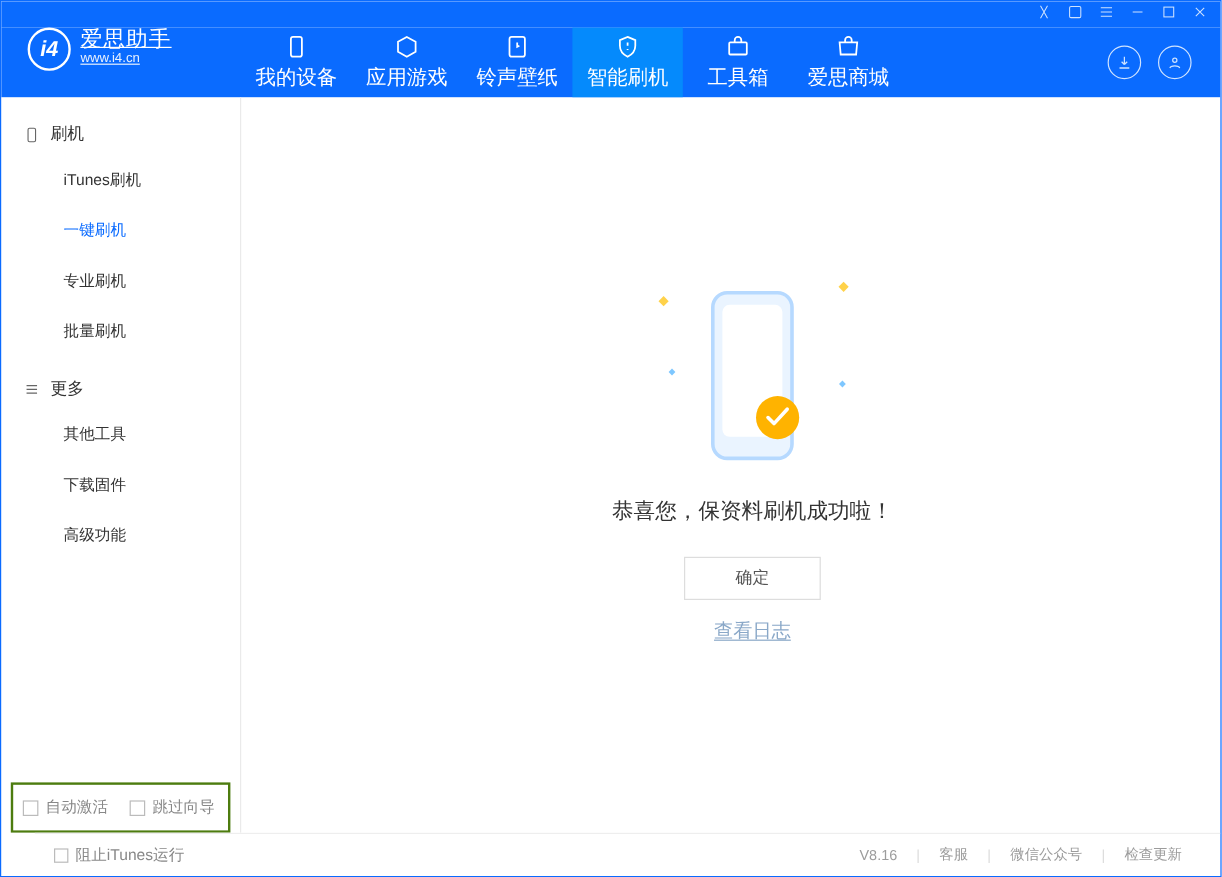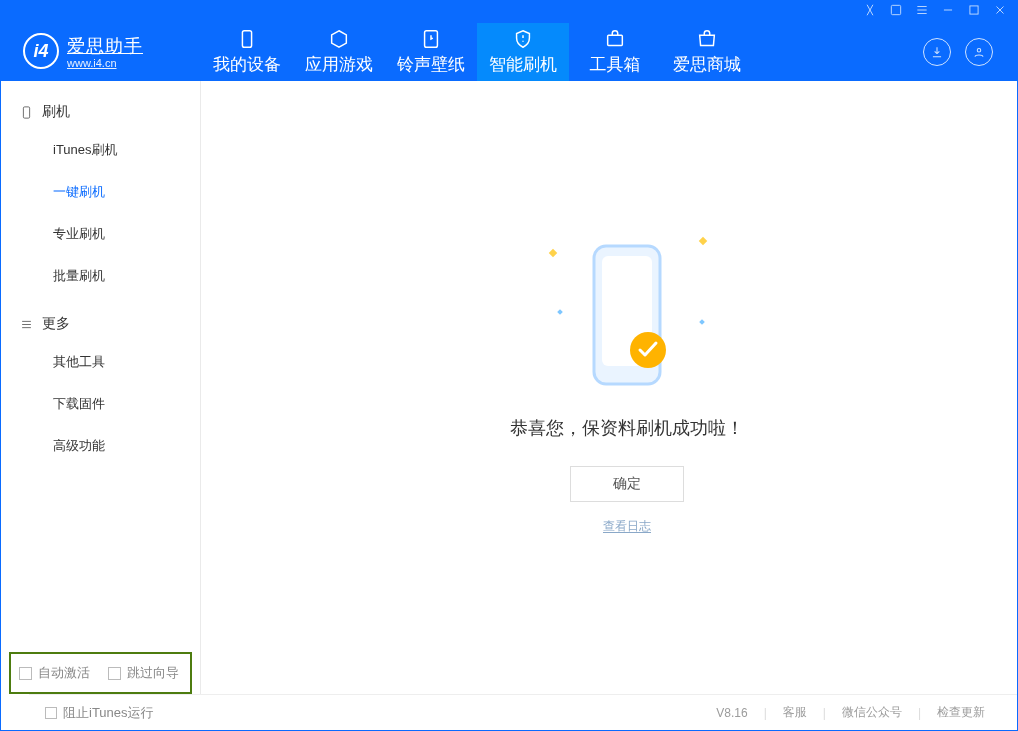--- a/index.html
+++ b/index.html
@@ -5,21 +5,21 @@
 * { margin: 0; padding: 0; box-sizing: border-box; font-family: "Microsoft YaHei", Arial, sans-serif; }
 body { background: #fff; width: 1018px; height: 731px; border: 1px solid #0a6bff; display: flex; flex-direction: column; overflow: hidden; }
 
 
 .winbar { height: 22px; background: #0a6bff; display: flex; justify-content: flex-end; align-items: center; padding-right: 10px; gap: 12px; }
 .winbar svg { width: 14px; height: 14px; stroke: #cfe3ff; fill: none; stroke-width: 1.5; }
 .winbar span { cursor: pointer; }
 
 
 .header { height: 58px; background: #0a6bff; color: #fff; display: flex; align-items: stretch; }
-.logo { display: flex; align-items: flex-end; padding: 0 20px 12px 22px; width: 200px; }
+.logo { display: flex; align-items: flex-start; padding: 0 20px 12px 22px; width: 200px; }
 .logo-icon { width: 36px; height: 36px; border: 2px solid #fff; border-radius: 50%; display: flex; align-items: center; justify-content: center; margin-right: 8px; font-weight: bold; font-size: 18px; font-style: italic; }
 .logo-text { line-height: 1.1; text-decoration: underline; }
 .logo-text .t1 { font-size: 18px; font-weight: 500; letter-spacing: 1px; }
 .logo-text .t2 { font-size: 11px; opacity: .9; }
 .navs { display: flex; flex: 1; }
 .nav-item { width: 92px; display: flex; flex-direction: column; align-items: center; justify-content: center; cursor: pointer; font-size: 17px; gap: 3px; }
 .nav-item.active { background: #058afc; }
 .nav-item svg { width: 22px; height: 22px; fill: none; stroke: #fff; stroke-width: 1.6; }
 .header-right { display: flex; align-items: center; gap: 14px; padding: 0 24px 0 0; margin-left: auto; }
 .header-right .circ { width: 28px; height: 28px; border: 1.5px solid #cfe3ff; border-radius: 50%; display: flex; align-items: center; justify-content: center; cursor: pointer; }
@@ -47,21 +47,21 @@
 .chk .box { width: 13px; height: 13px; border: 1px solid #bbb; }
 
 .main { flex: 1; display: flex; align-items: center; justify-content: center; position: relative; }
 .result { text-align: center; }
 .phone-illust { width: 90px; height: 150px; margin: 0 auto 26px; position: relative; }
 .sparkles { position: absolute; inset: -20px; }
 .sp { position: absolute; width: 6px; height: 6px; background: #ffd24a; transform: rotate(45deg); }
 .sp.blue { background: #7ec7ff; }
 .result-title { font-size: 18px; color: #333; margin-bottom: 26px; }
 .confirm-btn { display: inline-block; border: 1px solid #ddd; padding: 8px 42px; font-size: 14px; color: #555; cursor: pointer; background: #fff; margin-bottom: 16px; }
-.loglink { display: block; font-size: 12px; color: #8aa8c8; text-decoration: underline; cursor: pointer; text-underline-offset: 2px; }
+.loglink { display: block; font-size: 16px; color: #8aa8c8; text-decoration: underline; cursor: pointer; text-underline-offset: 2px; }
 
 
 .footer { height: 36px; border-top: 1px solid #eee; display: flex; align-items: center; font-size: 12px; color: #9c9c9c; padding: 0 16px; margin-left: 28px; }
 .footer .left { display: flex; align-items: center; gap: 6px; }
 .footer .left .box { width: 12px; height: 12px; border: 1px solid #bbb; }
 .footer .right { margin-left: auto; display: flex; align-items: center; gap: 0; }
 .footer .right span { padding: 0 16px; cursor: pointer; }
 .footer .right .sep { color: #dcdcdc; padding: 0; }
 .ver { color: #9c9c9c; }
 </style>

